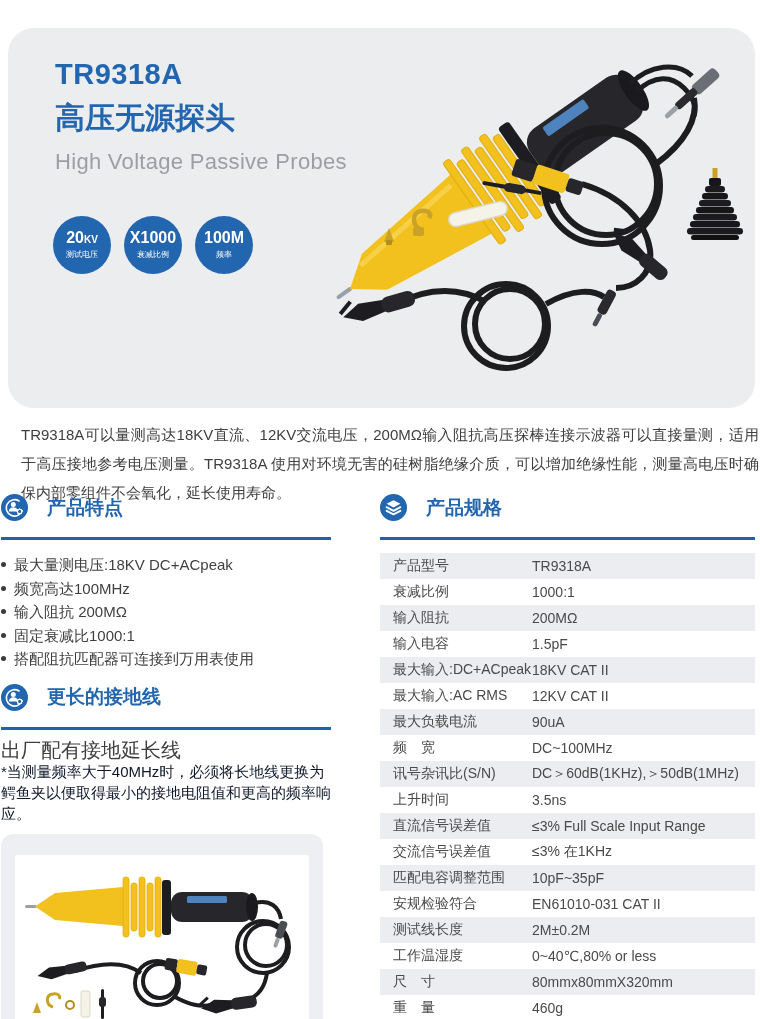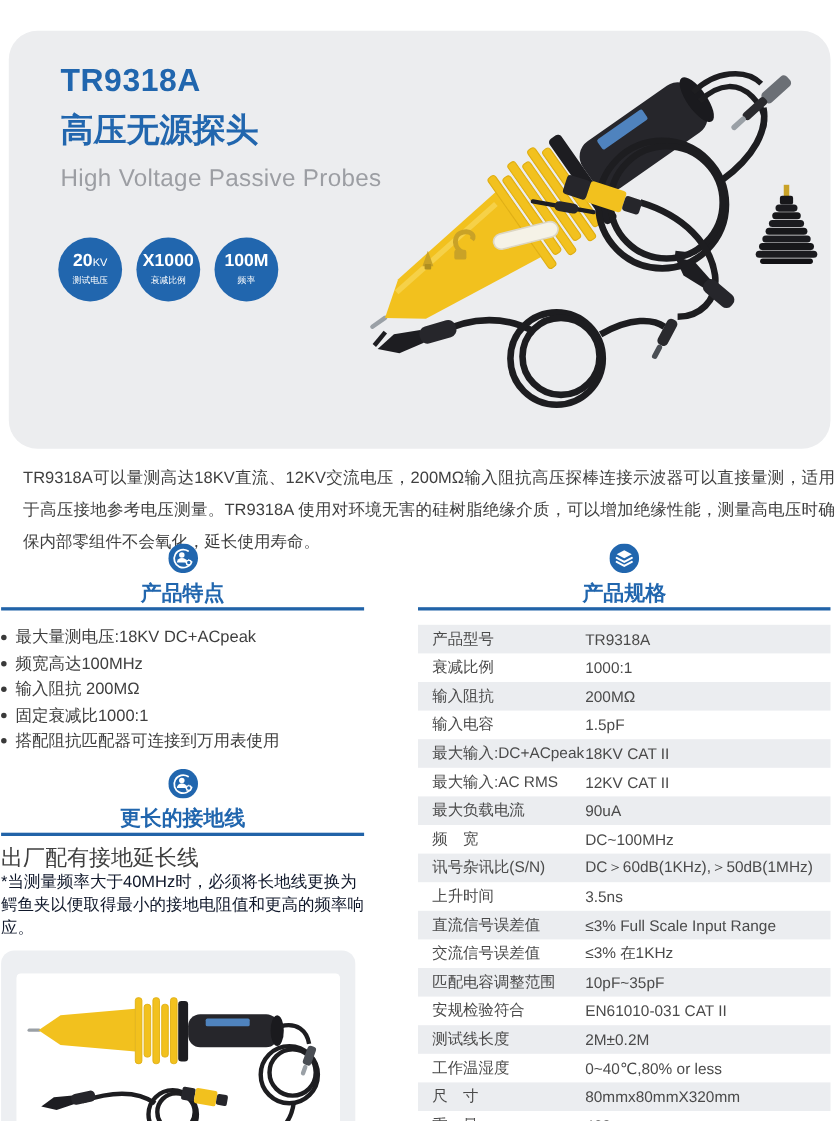--- a/index.html
+++ b/index.html
@@ -10,34 +10,34 @@
   
   .hero { position:absolute; left:8px; top:28px; width:747px; height:380px; background:#ECEDEF; border-radius:26px; }
   .hero-text { position:absolute; left:47px; top:30px; z-index:2; }
   .model   { margin:0; font-size:29px; font-weight:bold; color:#2166AE; letter-spacing:.5px; }
   .title-zh{ margin:7px 0 0; font-size:30px; font-weight:bold; color:#2166AE; }
   .title-en{ margin:10px 0 0; font-size:22px; font-weight:400; color:#9C9EA3; letter-spacing:.3px; }
   .badges { position:absolute; left:45px; top:188px; display:flex; gap:13px; z-index:2; }
   .badge { width:58px; height:58px; border-radius:50%; background:#2166AE; color:#fff;
            display:flex; flex-direction:column; align-items:center; justify-content:center; }
   .badge-value { font-size:16px; font-weight:bold; line-height:1; white-space:nowrap; }
-  .badge-unit  { font-size:10px; font-weight:normal; }
+  .badge-unit  { font-size:10px; font-weight:bold; }
   .badge-label { font-size:8px; margin-top:3px; white-space:nowrap; }
   .hero-img { position:absolute; right:0; top:8px; width:455px; height:365px; }
 
   
   .intro { position:absolute; left:1px; top:420px; width:758px; margin:0;
            font-size:15px; line-height:29px; color:#3F3F3F; text-align:justify;padding-left:20px; }
 
   
   .col-left  { position:absolute; left:1px;   top:494px; width:330px; }
   .col-right { position:absolute; left:380px; top:494px; width:375px; }
 
-  .sec-head { display:flex; align-items:center; gap:5px; padding-bottom:0;
-              border-bottom:3px solid #2163A8;flex-direction:column; }
+  .sec-head { display:flex; align-items:center; gap:19px; padding-bottom:16px;
+              border-bottom:3px solid #2163A8; }
   .sec-head.mt { margin-top:13px;text-align:center; }
   .sec-icon { width:27px; height:27px; flex:none; }
   .sec-title{ font-size:19px; font-weight:bold; color:#2166AE; }
 
   .features { list-style:none; margin:13px 0 0; padding:0; }
   .features li { display:flex; align-items:center; gap:8px;
                  font-size:15px; line-height:23.5px; color:#3F3F3F; }
   .features li::before { content:""; width:5px; height:5px; border-radius:50%;
                          background:#3a3a3a; flex:none; }
 

